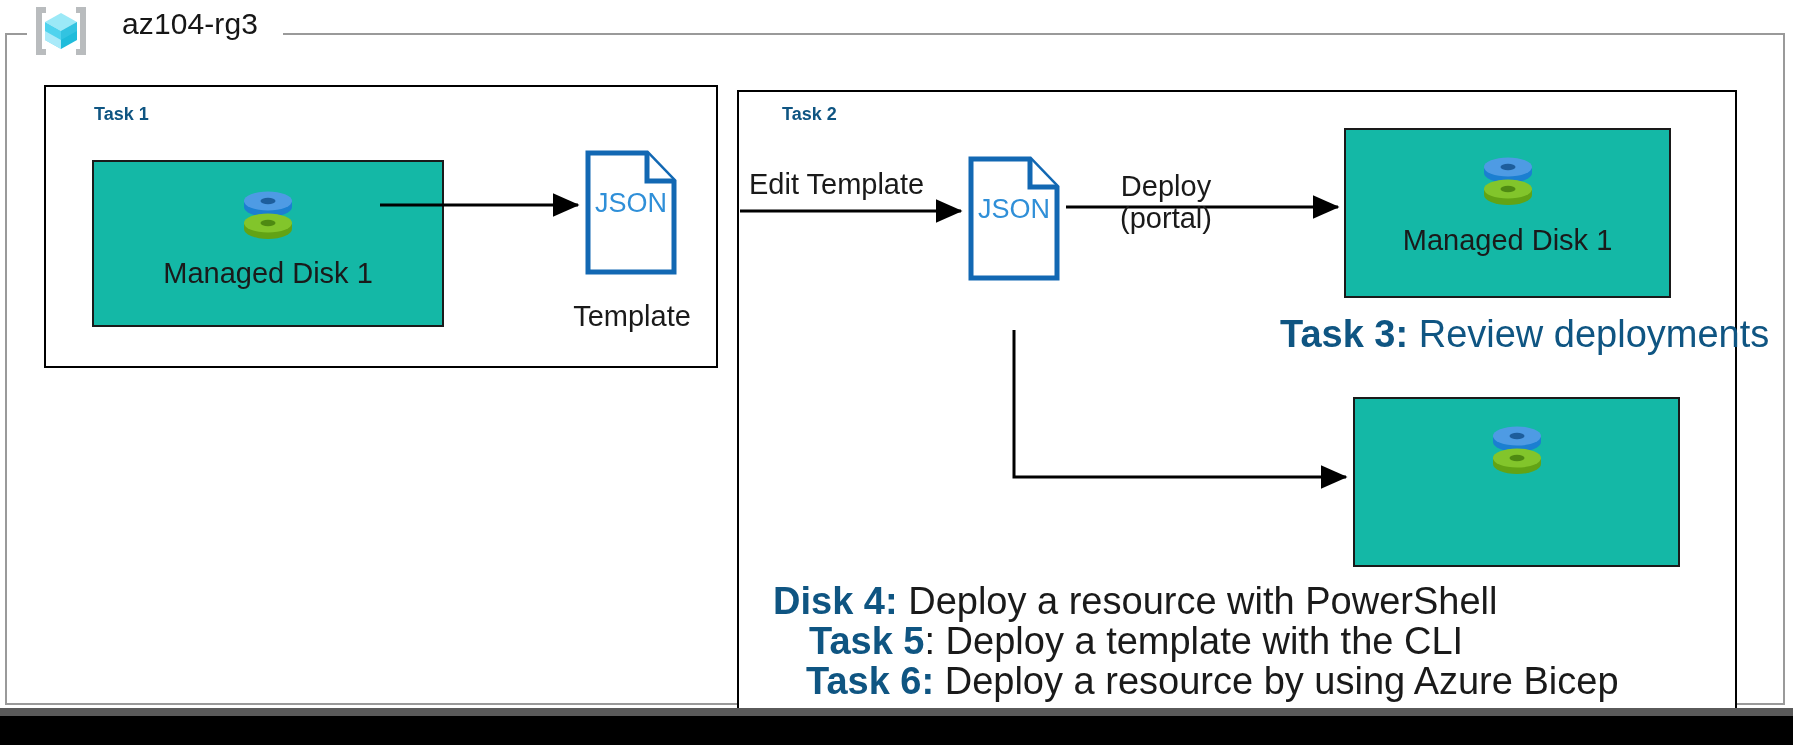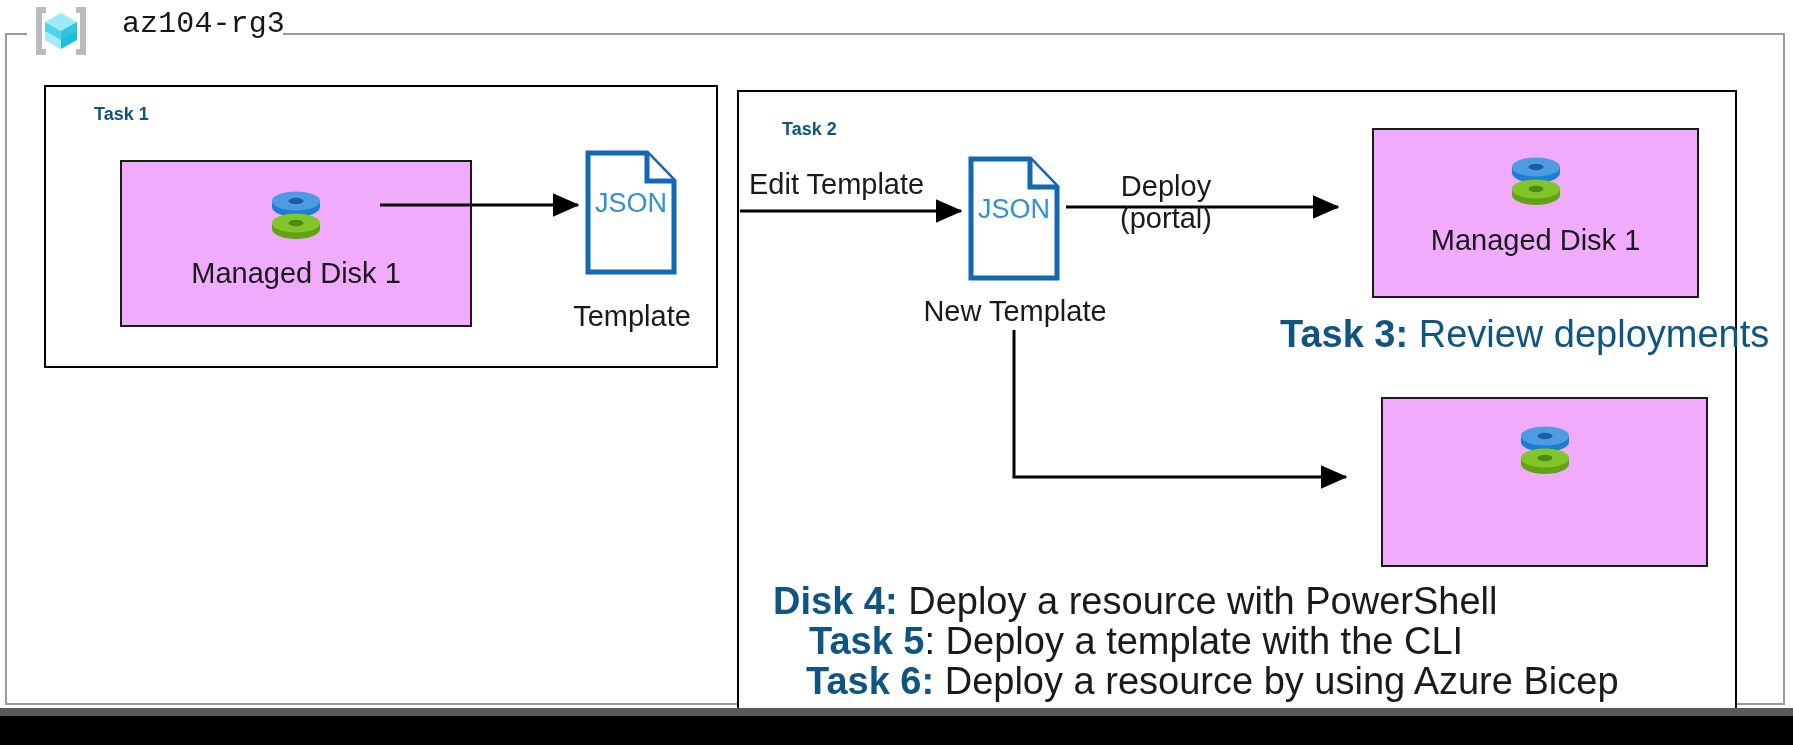--- a/index.html
+++ b/index.html
@@ -20,21 +20,21 @@
     position:absolute;left:5px;top:33px;width:22px;height:2px;background:#9a9a9a;
   }
   .rg-frame-topright{
     position:absolute;left:283px;top:33px;width:1502px;height:2px;background:#9a9a9a;
   }
   .rg-icon{
     position:absolute;left:32px;top:4px;width:58px;height:54px;
   }
   .rg-title{
     position:absolute;left:122px;top:7px;
-    font-size:30px;color:#161616;letter-spacing:.1px;white-space:nowrap;font-family:Liberation Mono, monospace;
+    font-size:30px;color:#161616;letter-spacing:.1px;white-space:nowrap;
   }
 
   
   .bottom-bar{
     position:absolute;left:0;top:716px;width:1793px;height:29px;background:#000000;
   }
   .bottom-shadow{
     position:absolute;left:0;top:708px;width:1793px;height:8px;background:#5a5a5a;
   }
 
@@ -42,25 +42,25 @@
   .panel{
     position:absolute;border:2px solid #000000;background:#ffffff;box-sizing:border-box;
   }
   #panel-task1{left:44px;top:85px;width:674px;height:283px;}
   #panel-task2{left:737px;top:90px;width:1000px;height:627px;}
 
   .panel-heading{
     position:absolute;font-size:18px;font-weight:bold;color:#0f5582;white-space:nowrap;
   }
   #task1-heading{left:94px;top:104px;}
-  #task2-heading{left:782px;top:119px;}
+  #task2-heading{left:782px;top:104px;}
 
   
   .res-box{
-    position:absolute;border:2px solid #1a1a1a;background:#f0abfc;box-sizing:border-box;margin-left:28px;
+    position:absolute;border:2px solid #1a1a1a;background:#14b8a6;box-sizing:border-box;
   }
   #res-disk1{left:92px;top:160px;width:352px;height:167px;}
   #res-disk-a{left:1344px;top:128px;width:327px;height:170px;}
   #res-disk-x{left:1353px;top:397px;width:327px;height:170px;}
 
   .res-label{
     position:absolute;width:100%;text-align:center;font-size:29px;color:#1a1a1a;white-space:nowrap;
   }
   .res-icon{position:absolute;left:50%;transform:translateX(-50%);width:62px;height:62px;}
 
@@ -152,21 +152,20 @@
   <div class="panel" id="panel-task2"></div>
   <div class="panel-heading" id="task2-heading">Task 2</div>
 
   <div class="json-doc" id="json-newtemplate">
     <svg viewBox="0 0 92 125" width="92" height="125">
       <path d="M3 3 L62 3 L89 31 L89 122 L3 122 Z" fill="#ffffff" stroke="#1268b3" stroke-width="5"></path>
       <path d="M62 3 L62 31 L89 31" fill="#ffffff" stroke="#1268b3" stroke-width="5"></path>
       <text x="46" y="62" font-family="Liberation Sans, sans-serif" font-size="27" fill="#2f8fd8" text-anchor="middle">JSON</text>
     </svg>
   </div>
-  <div class="doc-caption" id="caption-newtemplate">New Template</div>
 
   <div class="res-box" id="res-disk-a">
     <div class="res-icon" style="top:16px;">
       <svg viewBox="0 0 62 62" width="62" height="62">
         <ellipse cx="31" cy="22" rx="24" ry="10" fill="#3f8edc"></ellipse>
         <path d="M7 22 L7 27 A24 10 0 0 0 55 27 L55 22 Z" fill="#1b7fd1"></path>
         <ellipse cx="31" cy="21" rx="24" ry="9.6" fill="#4e9be4"></ellipse>
         <ellipse cx="31" cy="21" rx="7.5" ry="3.2" fill="#1d5e9c"></ellipse>
         <ellipse cx="31" cy="44" rx="24" ry="10" fill="#76bc21"></ellipse>
         <path d="M7 44 L7 49 A24 10 0 0 0 55 49 L55 44 Z" fill="#62a315"></path>

